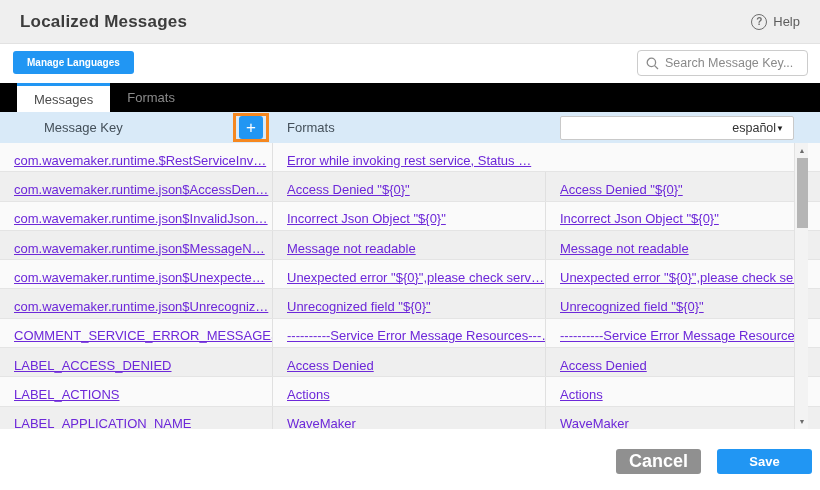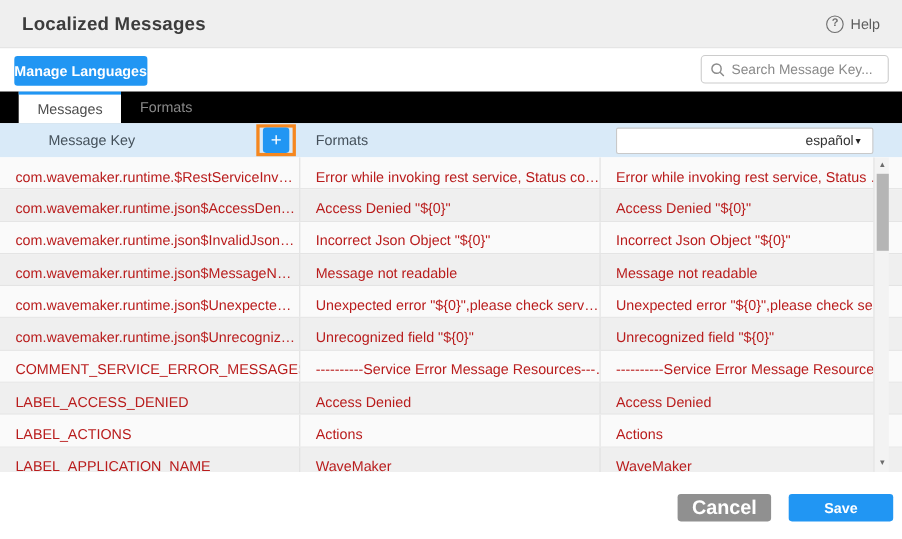--- a/index.html
+++ b/index.html
@@ -12,22 +12,22 @@
               display:flex; align-items:center; justify-content:space-between; padding:0 20px;gap:34px; }
   .title { font-size:17px; color:#3c3c3c; font-weight:600; letter-spacing:.2px; }
   .help { display:flex; align-items:center; gap:6px; color:#5c5c5c; font-size:13px; cursor:pointer; }
   .help-circle { width:16px; height:16px; border:1.4px solid #6e6e6e; border-radius:50%;
                  display:flex; align-items:center; justify-content:center;
                  font-size:10px; color:#6e6e6e; font-weight:bold; }
 
   
   .toolbar { height:39px; background:#fff; position:relative; }
   .btn-primary { position:absolute; left:13px; top:7px; background:#2196f3; color:#fff;
-                 border:none; border-radius:3px; font-size:13px; font-weight:bold;
-                 padding:6px 0; font-family:inherit; cursor:pointer; }
+                 border:none; border-radius:3px; font-size:10px; font-weight:bold;
+                 padding:6px 14px; font-family:inherit; cursor:pointer; }
   .search { position:absolute; right:12px; top:6px; width:171px; height:26px;
             border:1px solid #ccc; border-radius:4px; background:#fff;
             display:flex; align-items:center; padding:0 8px; gap:6px; }
   .search input { border:none; outline:none; width:100%; font-size:12.5px; color:#701a75;
                   font-family:inherit; background:transparent; }
   .search input::placeholder { color:#8a8a8a; }
 
   
   .tabs { height:29px; background:#000000; display:flex; align-items:stretch; padding-left:17px; }
   .tab { font-size:13px; display:flex; align-items:center; padding:0 17px; color:#8a8a8a; cursor:pointer; }
@@ -43,22 +43,22 @@
               border:3px solid #f5871f; display:flex; align-items:center; justify-content:center; }
   .add-btn { width:24px; height:23px; background:#2196f3; border:none; border-radius:3px;
              color:#fff; font-size:17px; line-height:20px; cursor:pointer; font-family:inherit; }
   .lang-select { position:absolute; left:14px; right:26px; top:4px; height:24px; background:#fff;
                  border:1px solid #c9c9c9; border-radius:2px; display:flex; align-items:center;
                  justify-content:flex-end; padding:0 9px; font-size:12.5px; color:#333; cursor:pointer; }
   .lang-caret { font-size:8px; color:#222; }
 
   
   .grid-body { height:286px; overflow:hidden; position:relative; }
-  .grid-row { height:29.3px; display:flex; font-size:13px; color:#b91c1c;
-              border-bottom:1px solid #e4e4e4; }
+  .grid-row { height:29.3px; display:flex; font-size:13px; color:#6d28d9;
+              border-bottom:1px solid #e4e4e4;text-decoration:underline; }
   .grid-row:nth-child(odd) { background:#fafafa; }
   .grid-row:nth-child(even) { background:#efefef; }
   .cell { display:flex; align-items:center; padding:6px 10px 0 14px; white-space:nowrap;
           overflow:hidden; }
   .c-key { width:273px; border-right:1px solid #e0e0e0; }
   .c-en  { width:273px; border-right:1px solid #e0e0e0; }
   .c-loc { flex:1; }
 
   
   .vscroll { position:absolute; right:12px; top:0; width:14px; height:286px;
@@ -123,21 +123,20 @@
         <span>español</span>
         <span class="lang-caret">▼</span>
       </div>
     </div>
   </div>
 
   <div class="grid-body">
     <div id="rows">
         <div class="grid-row">
           <div class="cell c-key">com.wavemaker.runtime.$RestServiceInv…</div>
-          <div class="cell c-en">Error while invoking rest service, Status co…</div>
           <div class="cell c-loc">Error while invoking rest service, Status …</div>
         </div>
         <div class="grid-row">
           <div class="cell c-key">com.wavemaker.runtime.json$AccessDen…</div>
           <div class="cell c-en">Access Denied "${0}"</div>
           <div class="cell c-loc">Access Denied "${0}"</div>
         </div>
         <div class="grid-row">
           <div class="cell c-key">com.wavemaker.runtime.json$InvalidJson…</div>
           <div class="cell c-en">Incorrect Json Object "${0}"</div>

